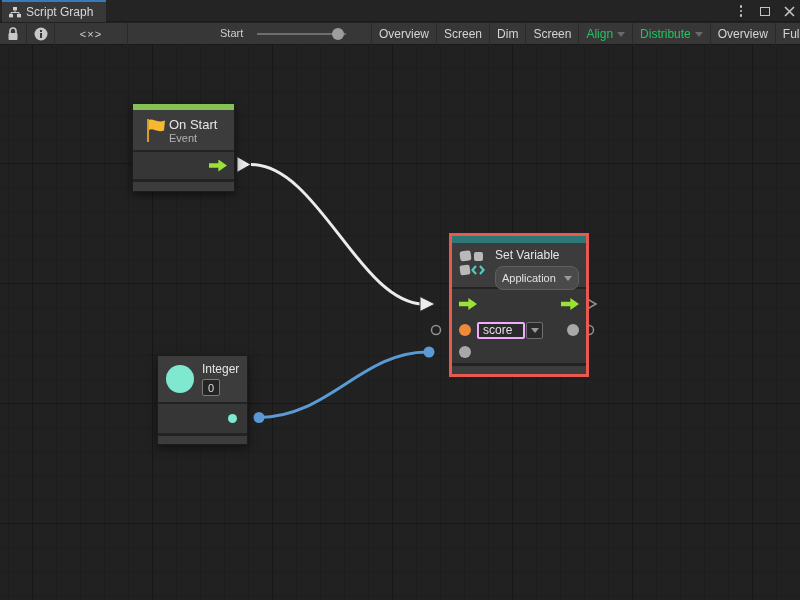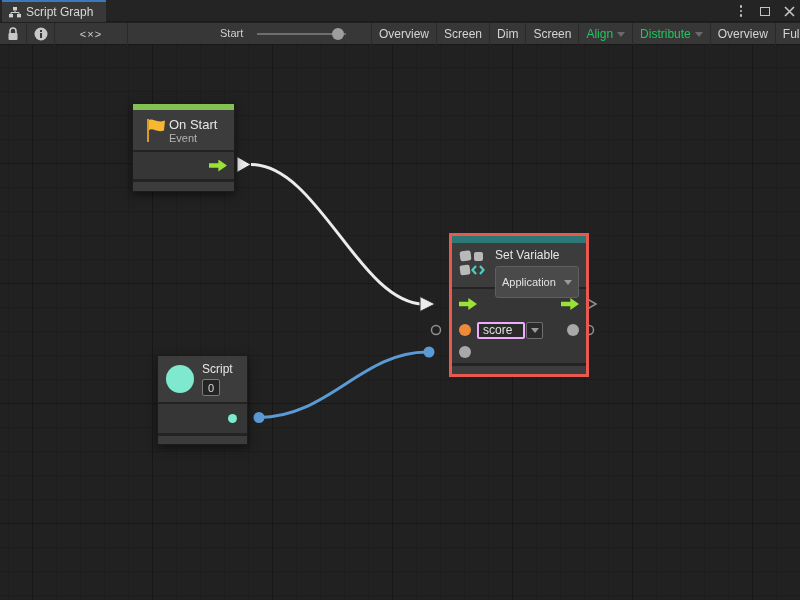--- a/index.html
+++ b/index.html
@@ -76,21 +76,21 @@
   .onstart-header { height:40px; gap:0; padding-left:11px; }
   .onstart-body { height:27px; display:flex; align-items:center; justify-content:flex-end; padding-right:7px; }
   .onstart-footer { height:9px; }
 
   
   .node-setvar { left:441px; top:188px; width:140px; border:3px solid #e8594f; box-shadow:none;margin-left:8px; }
   .bar-teal { height:7px; background:#2d7877; }
   .setvar-header { height:44px; gap:6px; padding-left:7px; align-items:flex-start; padding-top:5px; }
   .setvar-hcol { display:flex; flex-direction:column; gap:3px; }
   .setvar-title { font-size:12px; }
-  .scope-dd { height:32px; background:#4a4a4a; border:1px solid #5f5f5f; border-radius:3px;
+  .scope-dd { height:24px; background:#4a4a4a; border:1px solid #5f5f5f; border-radius:8px;
               display:flex; align-items:center; gap:6px; padding:0 6px; color:#e2e2e2; font-size:11px; width:84px; justify-content:space-between; }
   .setvar-row { display:flex; align-items:center; padding:0 7px; }
   .row1 { height:30px; justify-content:space-between; }
   .row2 { height:22px; }
   .row3 { height:22px; }
   .dot-orange { width:12px; height:12px; background:#ef8a3a; }
   .dot-gray { width:12px; height:12px; background:#a8a8a8; }
   .name-field { width:48px; height:17px; margin-left:6px; background:#2a2a2a; border:2px solid #f0abfc;
                 border-radius:2px; color:#e0e0e0; font-size:12px; padding:0 4px;
                 font-family:"Liberation Sans",sans-serif; }
@@ -273,21 +273,21 @@
         </div>
       </div>
       <div class="ngap"></div>
       <div class="nfooter setvar-footer"></div>
     </div>
 
     <div class="node node-int">
       <div class="nheader int-header">
         <span class="int-circle"></span>
         <div class="int-col">
-          <div class="ntitle int-title">Script</div>
+          <div class="ntitle int-title">Integer</div>
           <input class="int-field" value="0" style="">
         </div>
       </div>
       <div class="ndiv"></div>
       <div class="nbody int-body">
         <span class="port-dot dot-teal"></span>
       </div>
       <div class="ngap"></div>
       <div class="nfooter int-footer"></div>
     </div>

